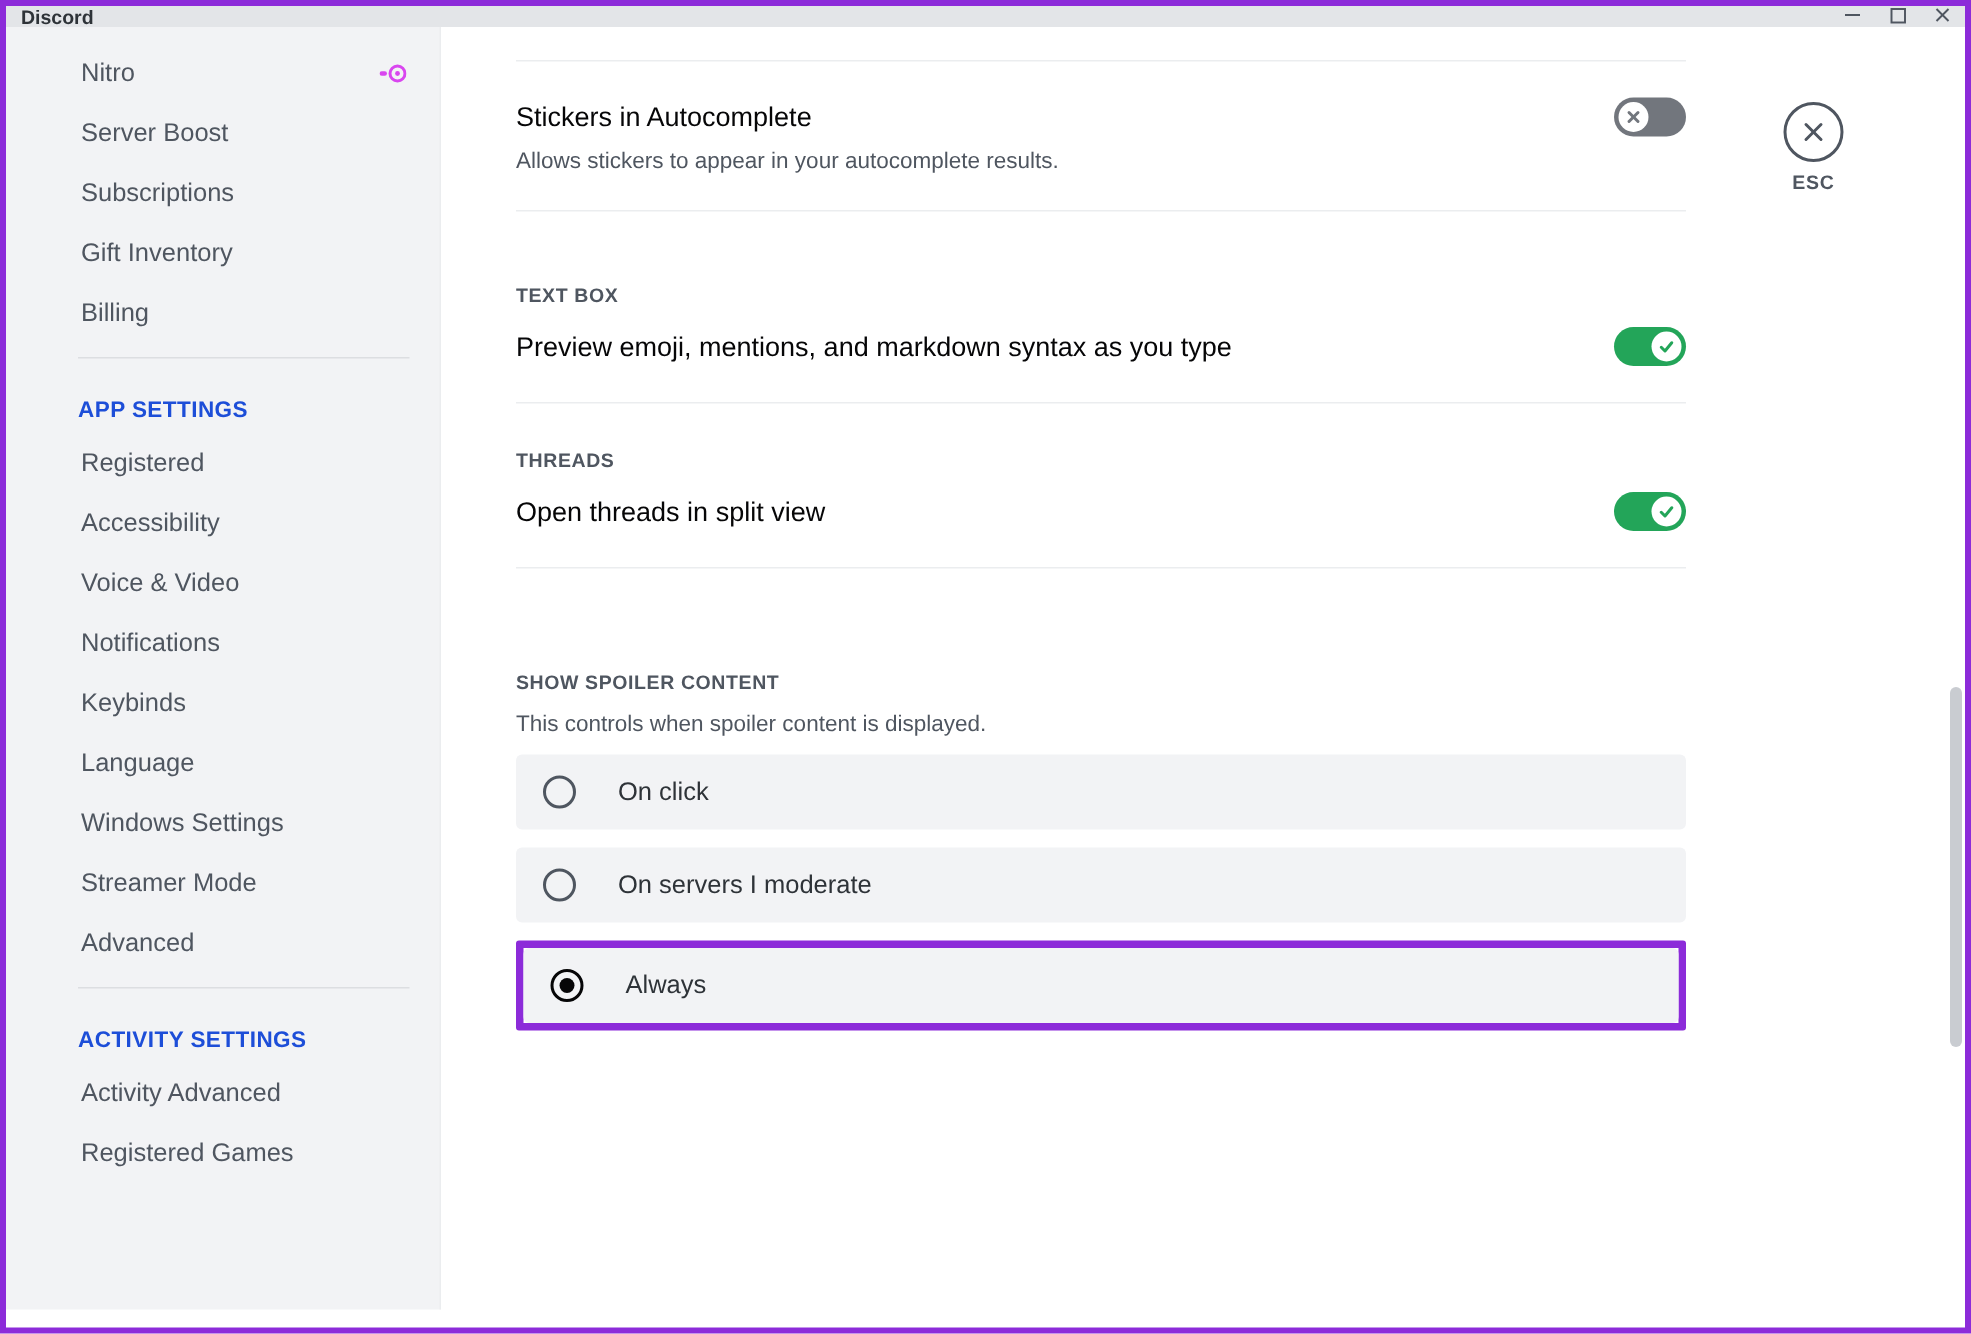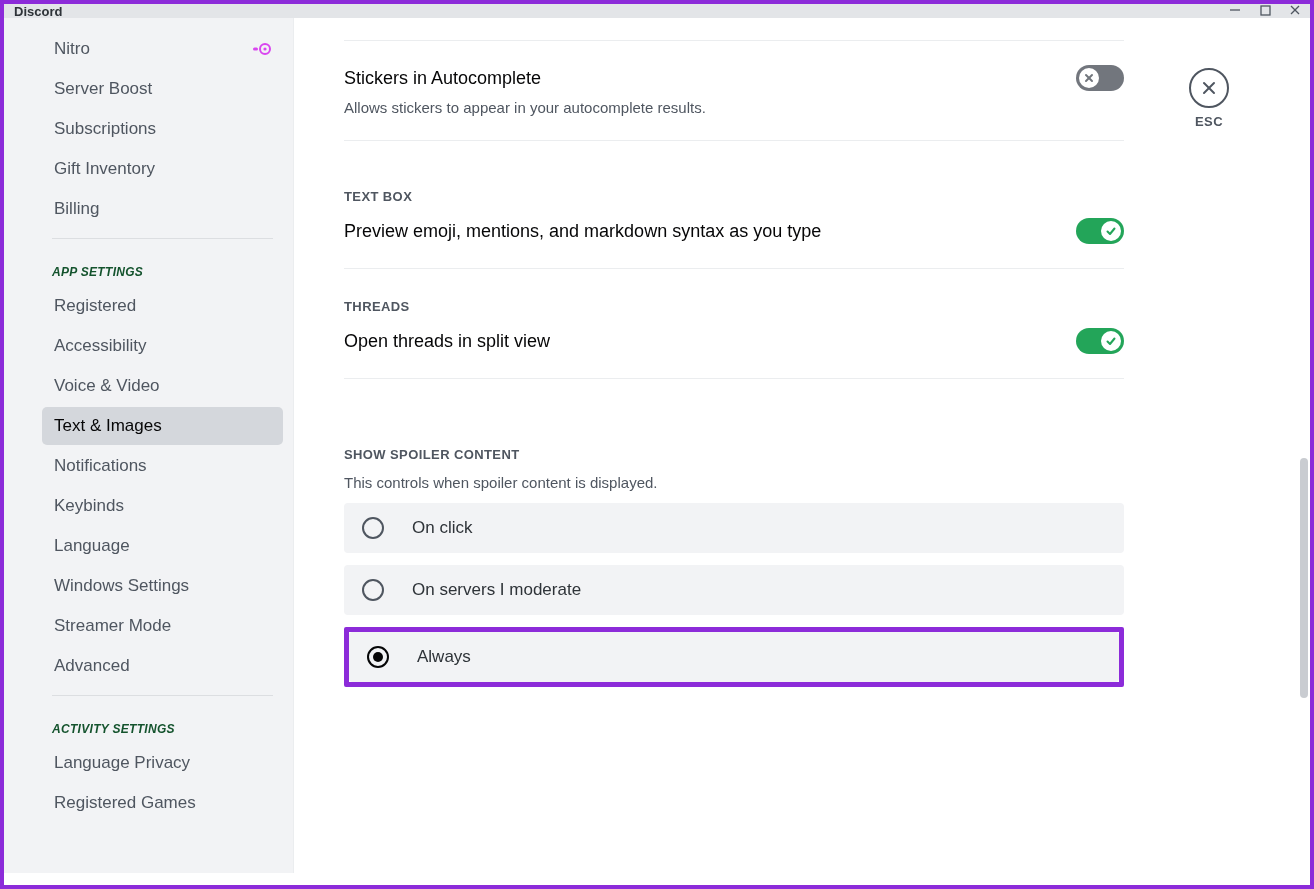--- a/index.html
+++ b/index.html
@@ -42,26 +42,25 @@
     display:flex; align-items:center; justify-content:space-between;
     padding: 9px 12px;
     font-size: 17px;
     color: #4f5660;
     border-radius: 5px;
     cursor: pointer;
     margin-bottom: 2px;
   }
   .side-item.active { background: #d4d7dc; color:#060607; }
   .side-header {
-    font-size: 12px;
+    font-size: 15px;
     font-weight: 700;
     letter-spacing: 0.3px;
-    color: #14532d;
+    color: #1d4ed8;
     padding: 22px 10px 8px 10px;
-    font-style: italic;
   }
   .side-divider {
     height:1px; background:#dcdee1; margin: 10px 10px 4px 10px;
   }
   .nitro-icon {
     width:18px; height:18px; display:inline-flex; align-items:center; justify-content:center;
     color:#d946ef;
   }
   
   .content-wrap {
@@ -202,23 +201,20 @@
 
     <div class="side-item">
       <span>Registered</span>
     </div>
     <div class="side-item">
       <span>Accessibility</span>
     </div>
     <div class="side-item">
       <span>Voice &amp; Video</span>
     </div>
-    <div class="side-item active">
-      <span>Text &amp; Images</span>
-    </div>
     <div class="side-item">
       <span>Notifications</span>
     </div>
     <div class="side-item">
       <span>Keybinds</span>
     </div>
     <div class="side-item">
       <span>Language</span>
     </div>
     <div class="side-item">
@@ -228,21 +224,21 @@
       <span>Streamer Mode</span>
     </div>
     <div class="side-item">
       <span>Advanced</span>
     </div>
 
     <div class="side-divider"></div>
     <div class="side-header">ACTIVITY SETTINGS</div>
 
     <div class="side-item">
-      <span>Language Privacy</span>
+      <span>Activity Advanced</span>
     </div>
     <div class="side-item">
       <span>Registered Games</span>
     </div>
   </div>
 
   <div class="content-wrap">
     <div class="content">
 
       <div class="divider" style="margin-top:22px;"></div>

